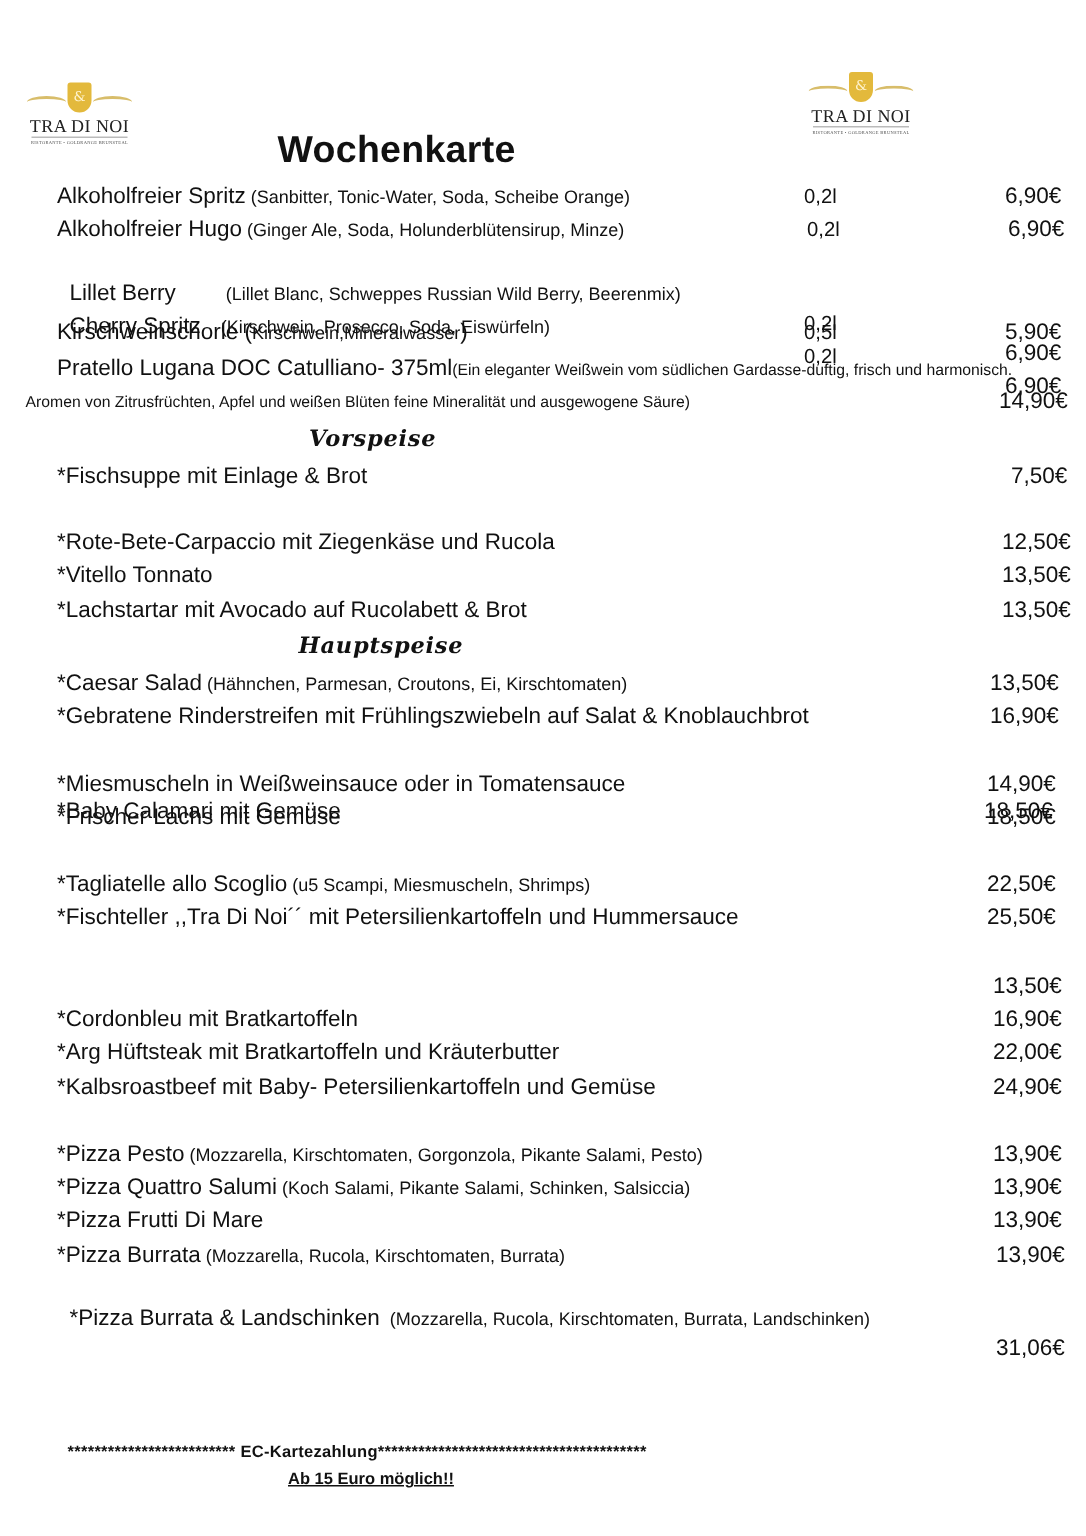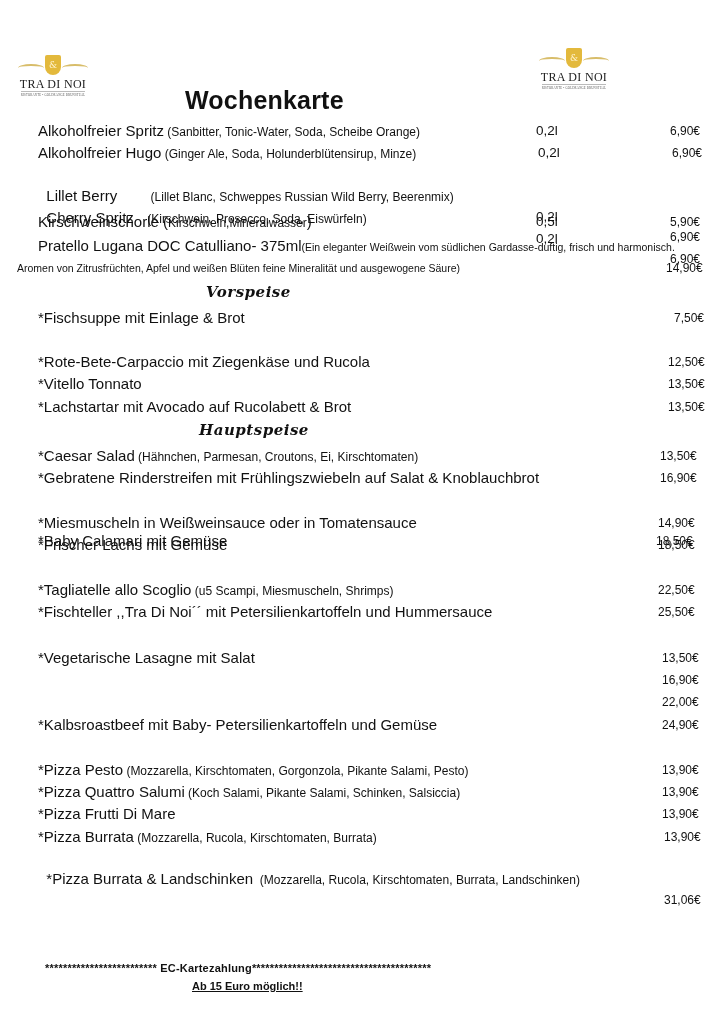--- a/index.html
+++ b/index.html
@@ -39,21 +39,21 @@
     .title {
       position: absolute; left: 185px; top: 86px;
       font-size: 25px; font-weight: bold; letter-spacing: 0.2px;
     }
     .row {
       position: absolute; left: 17px; right: 0; height: 20px;
       font-size: 15px; white-space: nowrap; line-height: 20px; margin-left: 21px;
     }
     .row .desc { font-size: 12px; }
     .row .vol { position: absolute; font-size: 13.5px; }
-    .row .price { position: absolute; font-size: 12px; }
+    .row .price { position: absolute; font-size: 15px; }
     .section {
       position: absolute; font-family: "DejaVu Serif", serif;
       font-style: italic; font-weight: bold; font-size: 15px;
       text-decoration-thickness: 2px;
       letter-spacing: 0.5px;
     }
     .small-line {
       position: absolute; left: 17px; font-size: 10.5px; white-space: nowrap;
     }
     .footer-line {
@@ -168,27 +168,28 @@
 <div class="row" style="top:580px">
   <span>*Tagliatelle allo Scoglio</span><span class="desc"> (u5 Scampi, Miesmuscheln, Shrimps)</span>
   <span class="price" style="left:620px">22,50€</span>
 </div>
 <div class="row" style="top:602px">
   <span>*Fischteller ,,Tra Di Noi´´ mit Petersilienkartoffeln und Hummersauce</span>
   <span class="price" style="left:620px">25,50€</span>
 </div>
 
 <div class="row" style="top:648px">
-  <span>*Vegetarische Lasagne mit Salat</span>
   <span class="price" style="left:624px">13,50€</span>
 </div>
 <div class="row" style="top:670px">
+  <span>*Cordonbleu mit Bratkartoffeln</span>
   <span class="price" style="left:624px">16,90€</span>
 </div>
 <div class="row" style="top:692px">
+  <span>*Arg Hüftsteak mit Bratkartoffeln und Kräuterbutter</span>
   <span class="price" style="left:624px">22,00€</span>
 </div>
 <div class="row" style="top:715px">
   <span>*Kalbsroastbeef mit Baby- Petersilienkartoffeln und Gemüse</span>
   <span class="price" style="left:624px">24,90€</span>
 </div>
 
 <div class="row" style="top:760px">
   <span>*Pizza Pesto</span><span class="desc"> (Mozzarella, Kirschtomaten, Gorgonzola, Pikante Salami, Pesto)</span>
   <span class="price" style="left:624px">13,90€</span>

